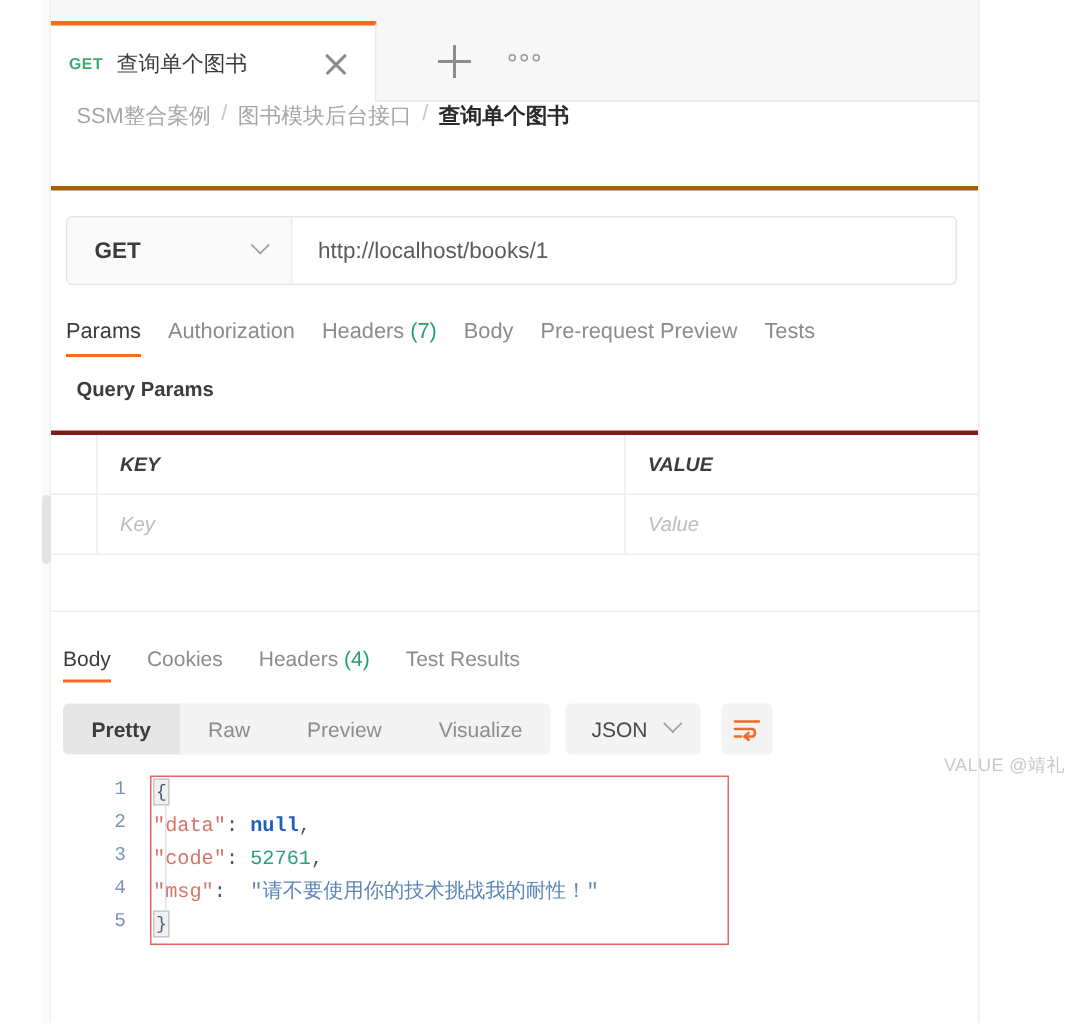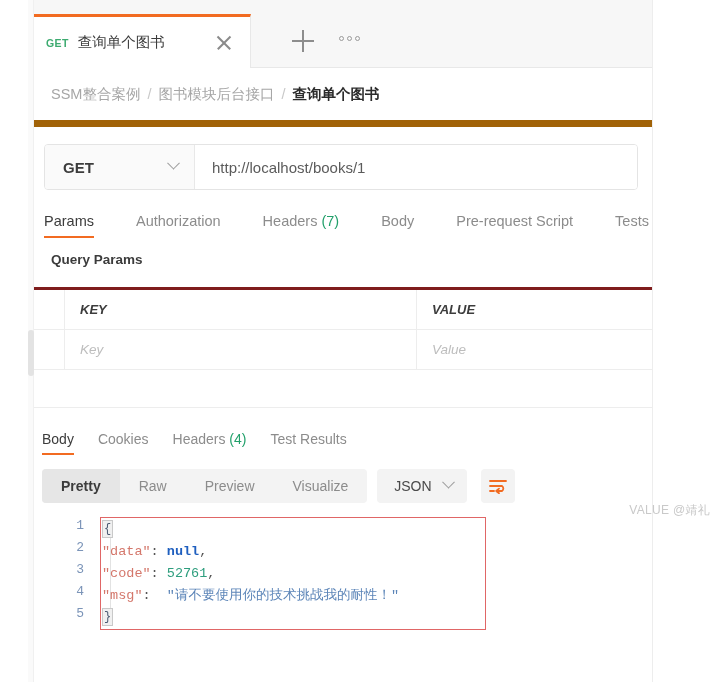--- a/index.html
+++ b/index.html
@@ -88,23 +88,23 @@
     position: absolute; left: 305px; top: 36px;
     display: flex; gap: 3px; cursor: pointer;
   }
   .tab-more i {
     display: block; width: 5px; height: 5px; border-radius: 50%;
     border: 1.2px solid #9a9a9a;
   }
 
   
   .breadcrumb {
-    height: 59px; display: flex; align-items: center;
+    height: 59px; display: flex; 
     padding-left: 17px;
-    border-bottom: 7px solid #a16207;
+    border-bottom: 3px solid #a16207;
     font-size: 14.5px;
   }
   .crumb { color: #a6a6a6; cursor: pointer; }
   .crumb.active { color: #2b2b2b; font-weight: 700; cursor: default; }
   .crumb-sep { color: #c8c8c8; margin: 0 7px; }
 
   
   .urlrow {
     margin: 17px 14px 0 10px;
     height: 46px; display: flex;
@@ -125,21 +125,21 @@
   }
   .url-input {
     flex: 1; height: 100%;
     display: flex; align-items: center; padding-left: 17px;
     font-size: 15px; color: #5b5b5b; background: #fff; cursor: text;
   }
 
   
   .reqtabs {
     margin: 14px 0 0 10px;
-    display: flex; align-items: flex-end; gap: 42px;
+    display: flex; align-items: flex-end; gap: 18px;
     height: 34px;
   }
   .reqtab {
     position: relative;
     font-size: 14.5px; color: #8c8c8c; cursor: pointer;
     padding-bottom: 9px; white-space: nowrap;
   }
   .reqtab.active { color: #3c3c3c; }
   .reqtab.active::after {
     content: ""; position: absolute; left: 0; bottom: 0;
@@ -315,21 +315,21 @@
         <span>Authorization</span>
       </div>
       <div class="reqtab">
         <span>Headers</span>
         <span class="count">(7)</span>
       </div>
       <div class="reqtab">
         <span>Body</span>
       </div>
       <div class="reqtab">
-        <span>Pre-request Script</span>
+        <span>Pre-request Preview</span>
       </div>
       <div class="reqtab">
         <span>Tests</span>
       </div>
     </div>
 
     <div class="qp-title">Query Params</div>
 
     <div class="table">
       <div class="trow">

